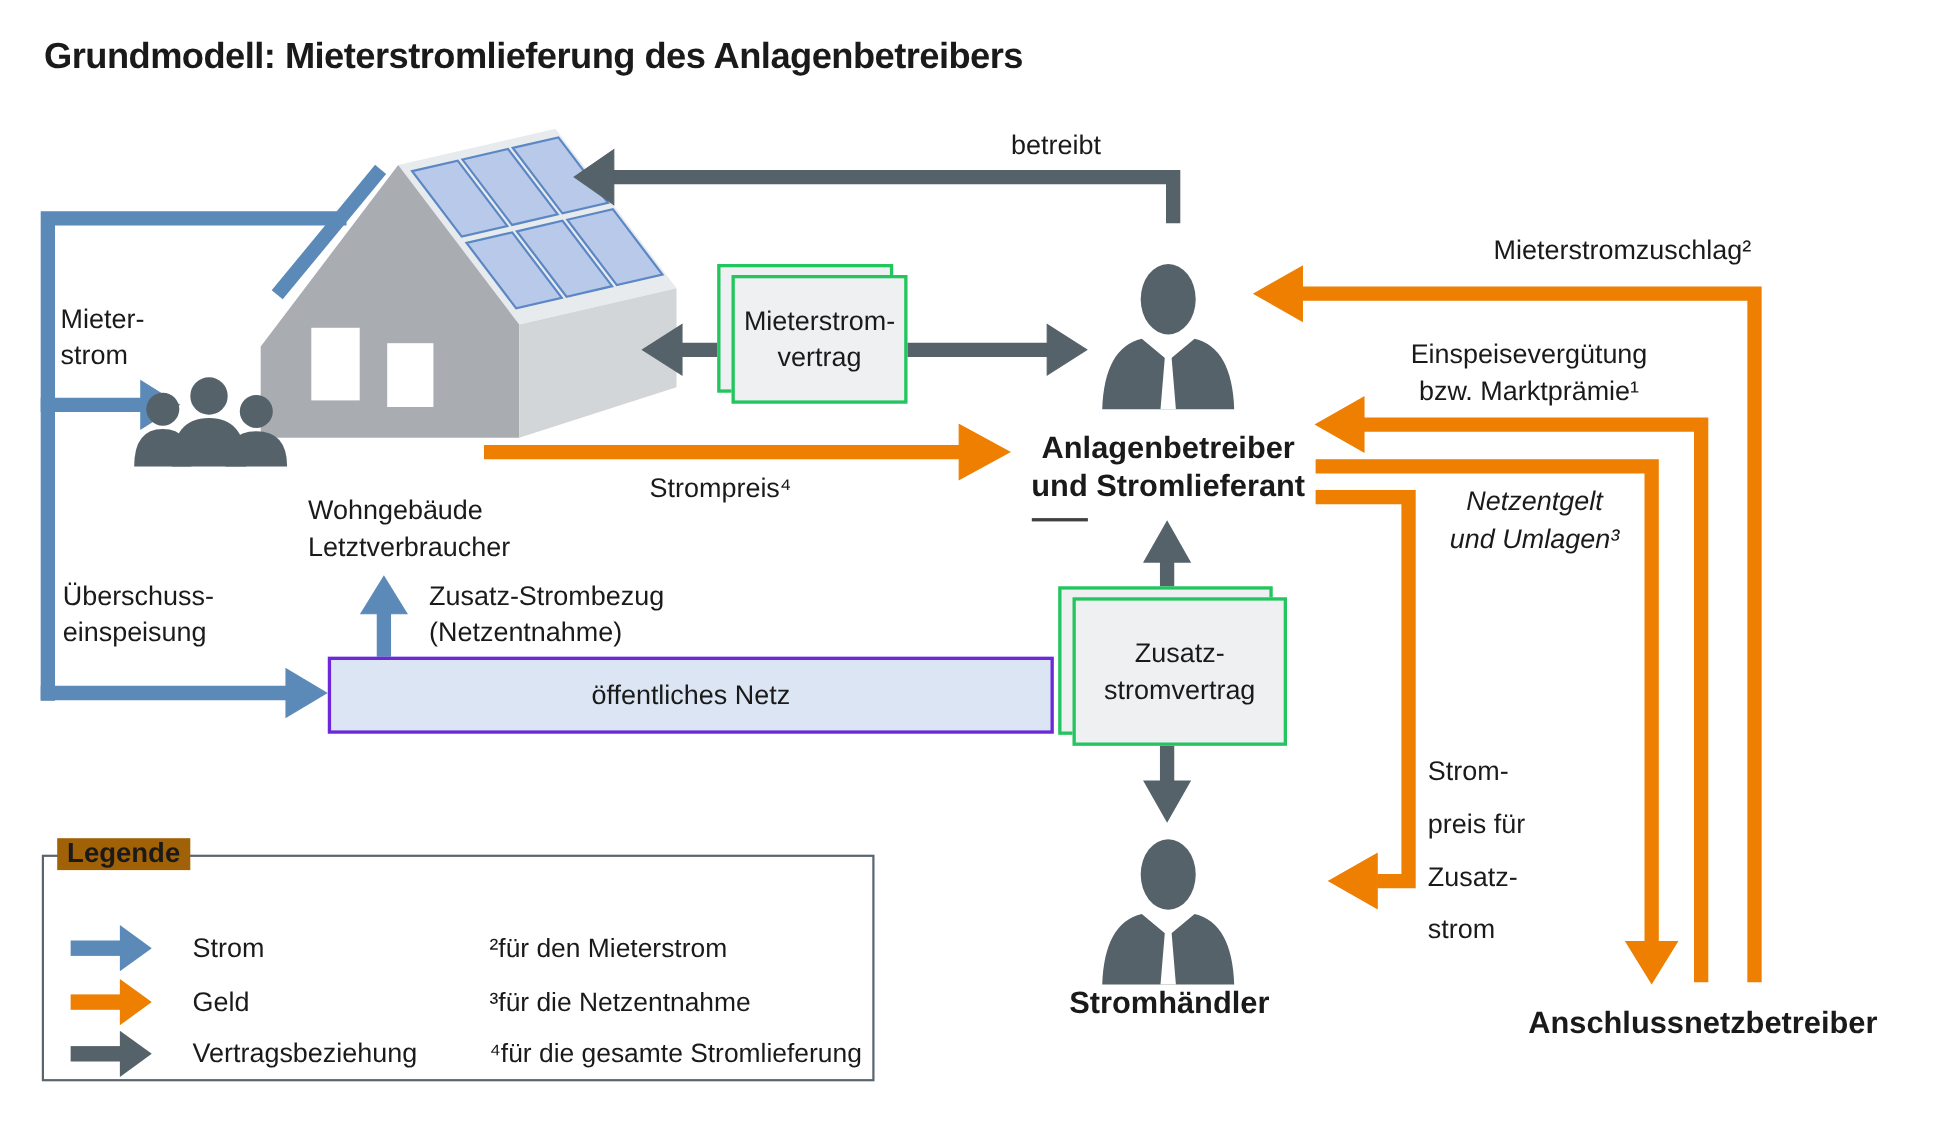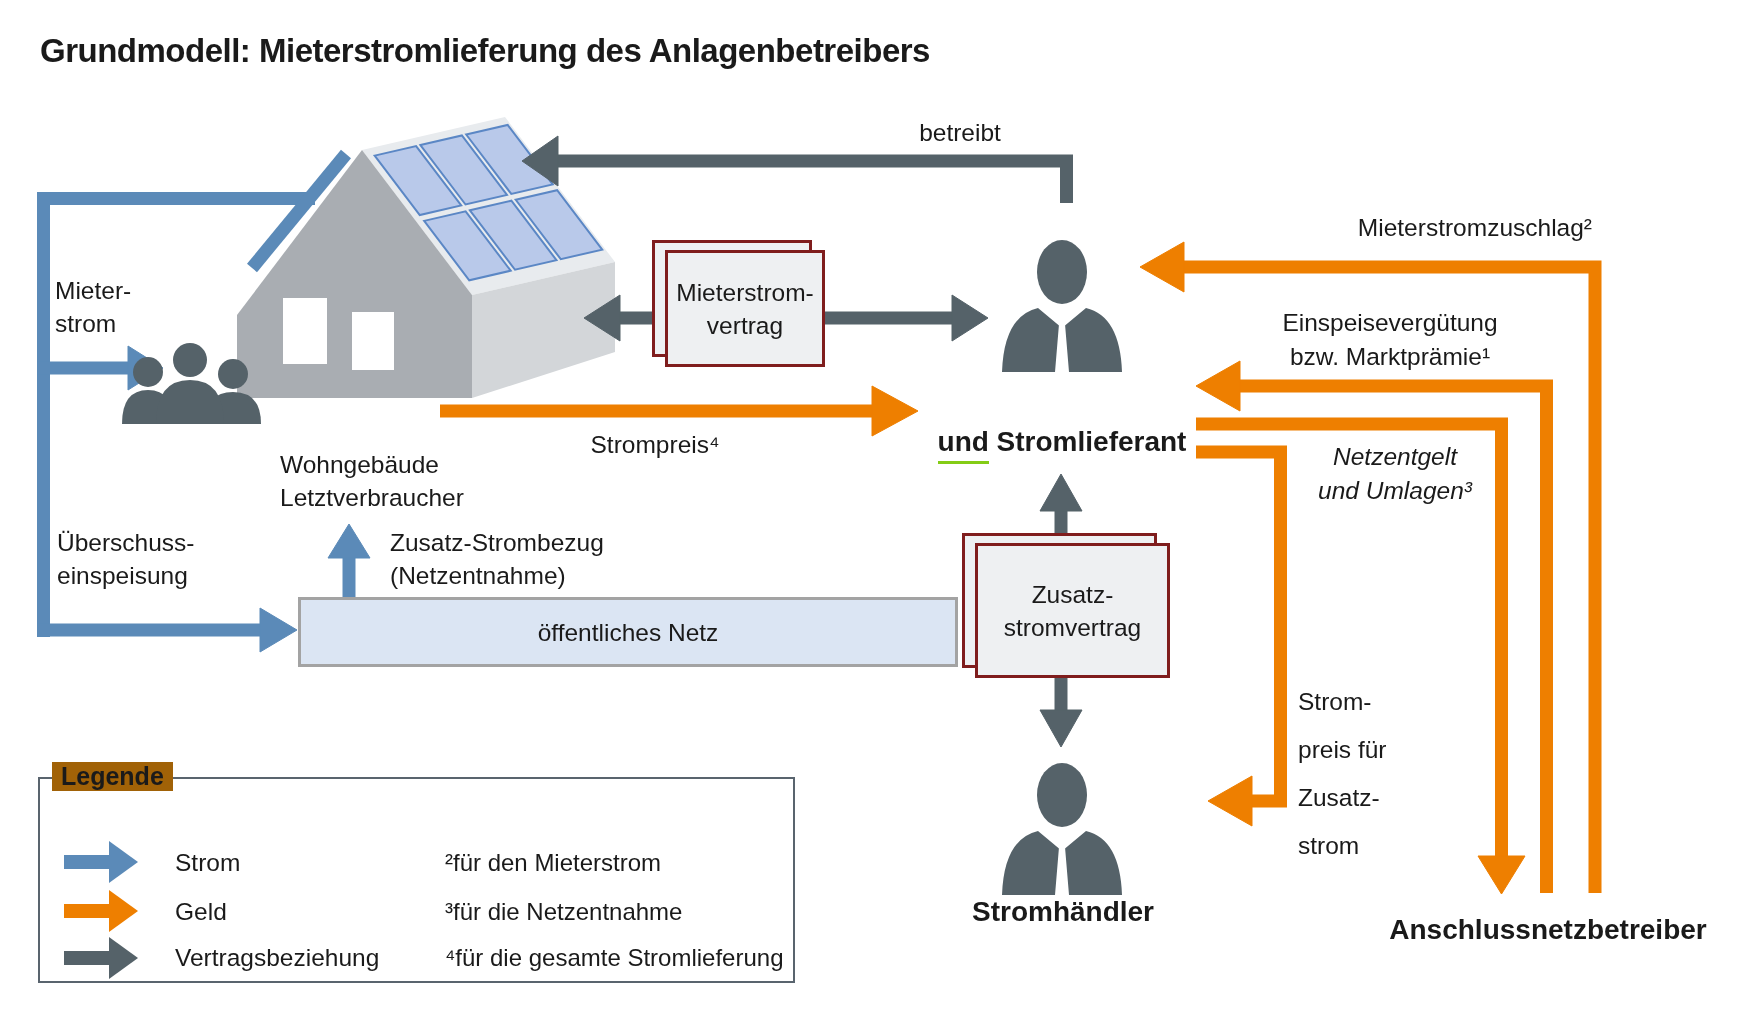--- a/index.html
+++ b/index.html
@@ -5,25 +5,25 @@
   html,body{margin:0;padding:0;background:#ffffff;}
   #stage{position:relative;width:1760px;height:1026px;background:#fff;overflow:hidden;
          font-family:"Liberation Sans","DejaVu Sans",sans-serif;color:#1a1a1a;}
   #shapes{position:absolute;left:0;top:0;}
   .lbl{position:absolute;font-size:24.5px;line-height:33px;color:#1a1a1a;}
   .ml{white-space:pre-line;}
   .ctr{text-align:center;}
   .rt{text-align:right;}
   .bold28{font-weight:bold;font-size:28px;line-height:34px;}
   .title{position:absolute;left:40px;top:32px;font-size:33px;font-weight:bold;letter-spacing:-0.5px;}
-  .u{border-bottom:3px solid #84cc16;padding-bottom:4px;}
+  .u{border-bottom:3px solid #404040;padding-bottom:14px;}
   
   .netzbar{position:absolute;left:298px;top:597px;width:660px;height:70px;box-sizing:border-box;
-           background:#dbe5f3;border:3px solid #a3a3a3;display:flex;align-items:center;justify-content:center;}
-  .docback,.docbox{position:absolute;box-sizing:border-box;background:#eef0f2;border:3px solid #7f1d1d;}
+           background:#dbe5f3;border:3px solid #6d28d9;display:flex;align-items:center;justify-content:center;}
+  .docback,.docbox{position:absolute;box-sizing:border-box;background:#eef0f2;border:3px solid #22c55e;}
   .docbox{display:flex;flex-direction:column;align-items:center;justify-content:center;text-align:center;}
   
   .legendbox{position:absolute;left:38px;top:777px;width:757px;height:206px;box-sizing:border-box;
              border:2px solid #59646e;background:#fff;}
   .legendtitle{position:absolute;left:52px;top:762px;background:#a16207;padding:0 9px;
                font-size:25px;font-weight:bold;}
   .legrow-label{position:absolute;font-size:24.5px;}
   .legarrow{position:absolute;left:64px;width:74px;height:42px;}
   .fn{position:absolute;left:445px;font-size:24px;}
   
@@ -168,20 +168,21 @@
   <div class="lbl rt" style="left:1292px;top:211px;width:300px;">Mieterstromzuschlag²</div>
   <div class="lbl ml ctr" style="left:1240px;top:306px;width:300px;line-height:34px;">Einspeisevergütung
 bzw. Marktprämie¹</div>
   <div class="lbl ml ctr" style="left:1245px;top:440px;width:300px;line-height:34px;font-style:italic;">Netzentgelt
 und Umlagen³</div>
   <div class="lbl ml" style="left:1298px;top:678px;line-height:48px;">Strom-
 preis für
 Zusatz-
 strom</div>
 
+  <div class="lbl ctr bold28" style="left:912px;top:390px;width:300px;">Anlagenbetreiber</div>
   <div class="lbl ctr bold28" style="left:912px;top:425px;width:300px;"><span class="u">und</span><span> Stromlieferant</span></div>
   <div class="lbl ctr bold28" style="left:913px;top:871px;width:300px;margin-top:24px;">Stromhändler</div>
   <div class="lbl ctr bold28" style="left:1383px;top:913px;width:330px;">Anschlussnetzbetreiber</div>
 
   <div class="legendbox"></div>
   <div class="legendtitle">Legende</div>
 
   <svg class="legarrow" style="top:841px;" viewBox="0 0 74 42">
     <rect x="0" y="14" width="46" height="14" class="strom-fill"></rect>
     <polygon points="45,0 74,21 45,42" class="strom-fill"></polygon>

